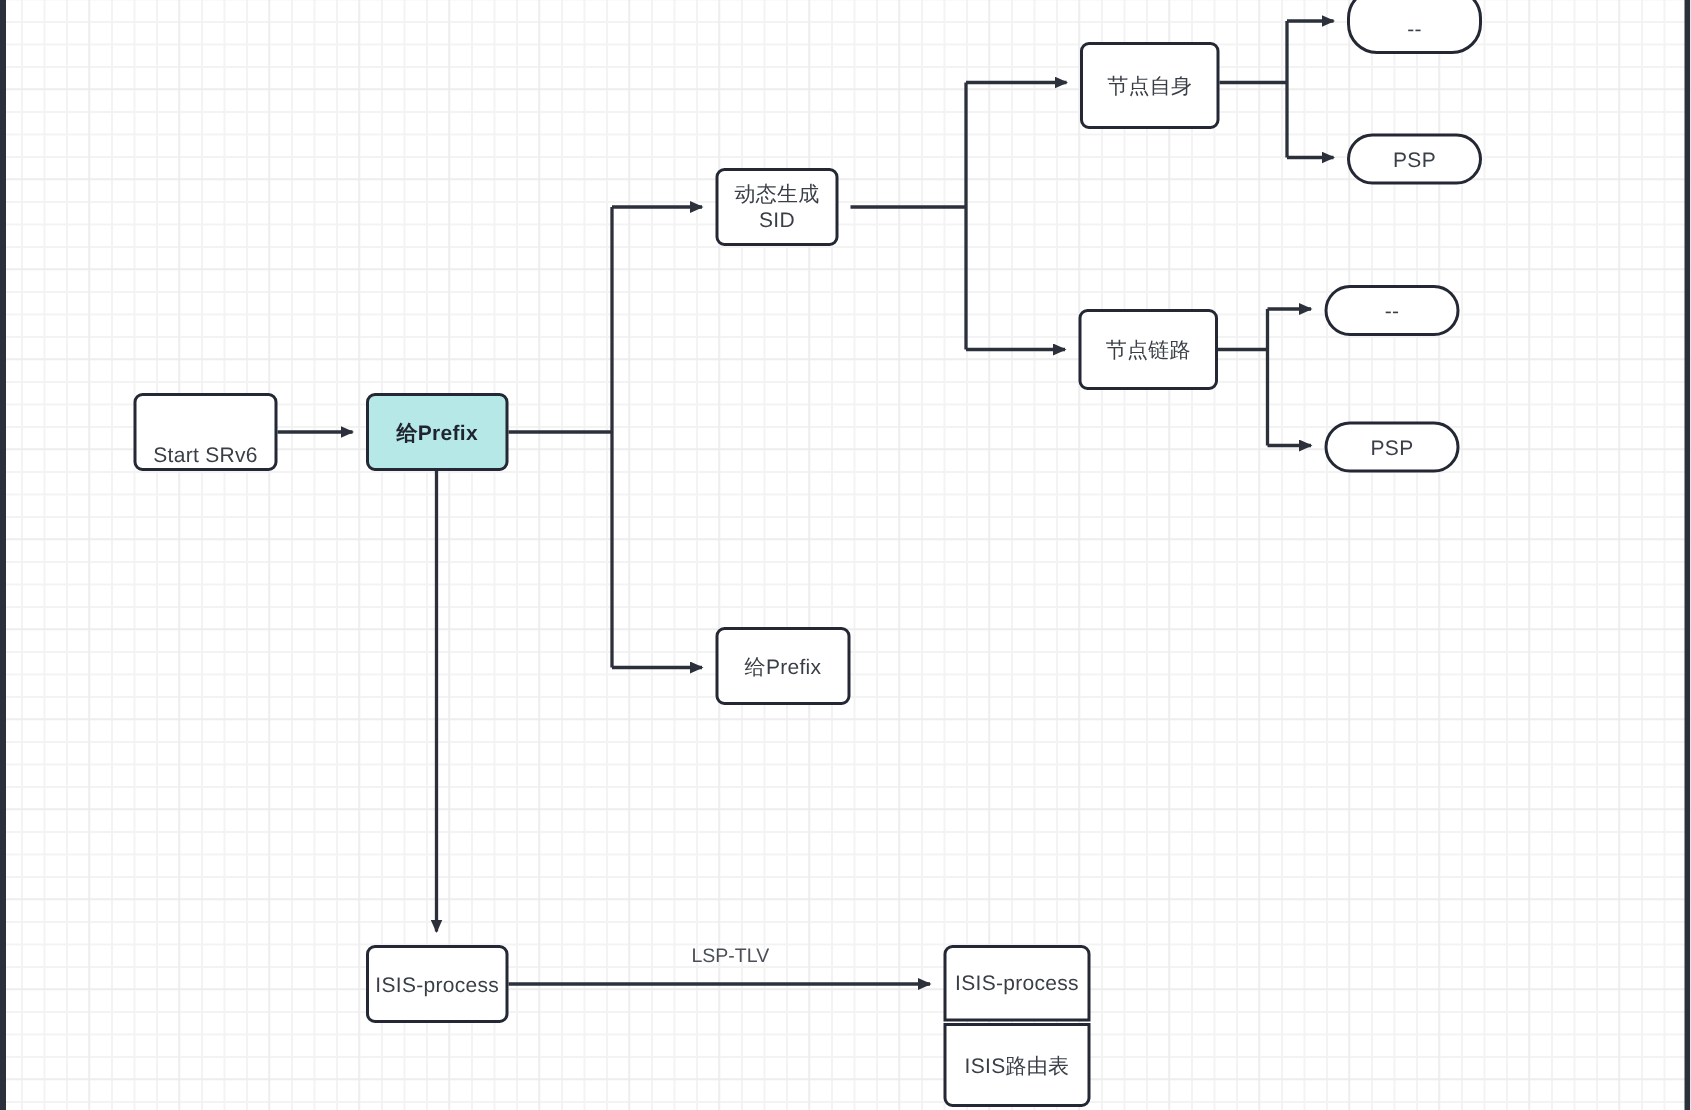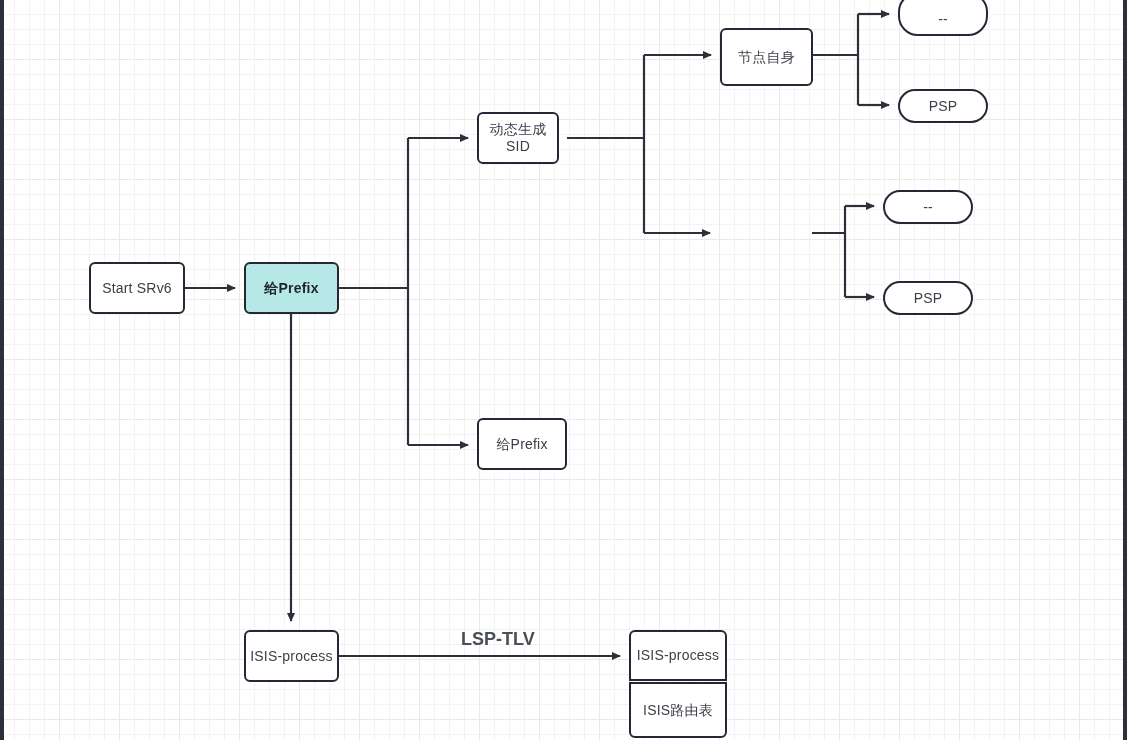--- a/index.html
+++ b/index.html
@@ -66,24 +66,23 @@
   }
   .node.stacked-top {
     border-radius: 6px 6px 0 0;
   }
   .node.stacked-bottom {
     border-radius: 0 0 6px 6px;
     border-top-width: 2px;
   }
   .edge-label {
     position: absolute;
-    font-size: 18px;
+    font-size: 13px;
     color: #4a4f57;
     white-space: nowrap;
-    font-weight: bold;
   }
 </style>
 </head>
 <body>
 
 <div id="canvas">
 
   <div class="edge-strip left"></div>
   <div class="edge-strip right"></div>
 
@@ -116,40 +115,43 @@
       <path d="M845,206 L845,297"></path>
       <path d="M845,206 L874,206" marker-end="url(#arrow)"></path>
       <path d="M845,297 L874,297" marker-end="url(#arrow)"></path>
 
       <path d="M291,314 L291,621" marker-end="url(#arrow)"></path>
 
       <path d="M339,656 L620,656" marker-end="url(#arrow)"></path>
     </g>
   </svg>
 
-  <div class="node" style="left:89px; top:262px; width:96px; height:52px;">
+  <div class="node" style="left:89px; top:262px; width:96px; height:52px;align-items:flex-end;">
     <span>Start SRv6</span>
   </div>
 
   <div class="node highlight" style="left:244px; top:262px; width:95px; height:52px;">
     <span>给Prefix</span>
   </div>
 
   <div class="node" style="left:477px; top:112px; width:82px; height:52px;">
     <span>动态生成SID</span>
   </div>
 
   <div class="node" style="left:477px; top:418px; width:90px; height:52px;">
     <span>给Prefix</span>
   </div>
 
   <div class="node" style="left:720px; top:28px; width:93px; height:58px;">
     <span>节点自身</span>
   </div>
 
+  <div class="node" style="left:719px; top:206px; width:93px; height:54px;">
+    <span>节点链路</span>
+  </div>
 
   <div class="node rounded-pill" style="left:898px; top:-8px; width:90px; height:44px; align-items:flex-end; padding-bottom:6px;">
     <span>--</span>
   </div>
 
   <div class="node rounded-pill" style="left:898px; top:89px; width:90px; height:34px;">
     <span>PSP</span>
   </div>
 
   <div class="node rounded-pill" style="left:883px; top:190px; width:90px; height:34px;">

